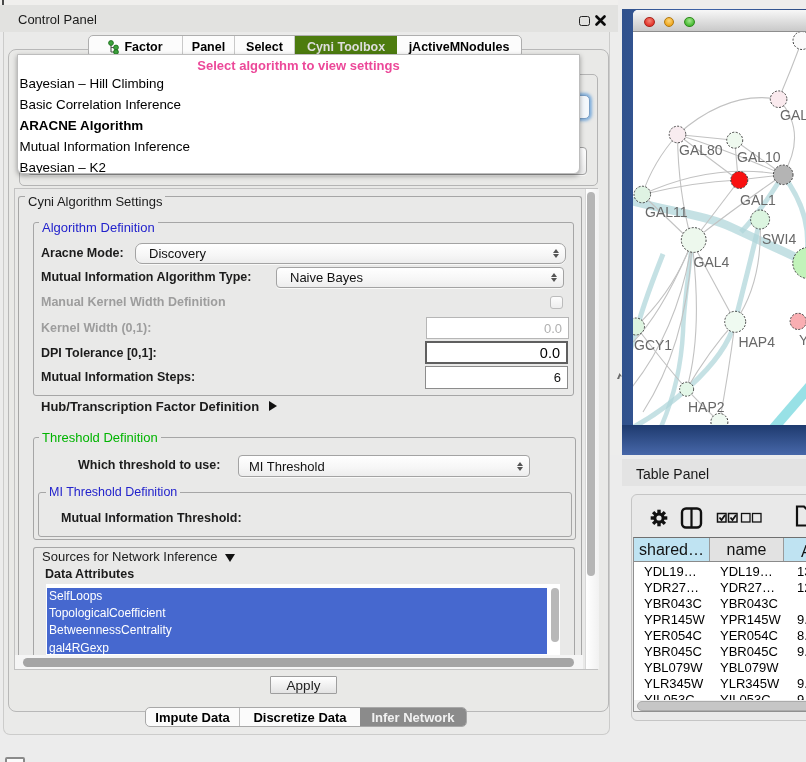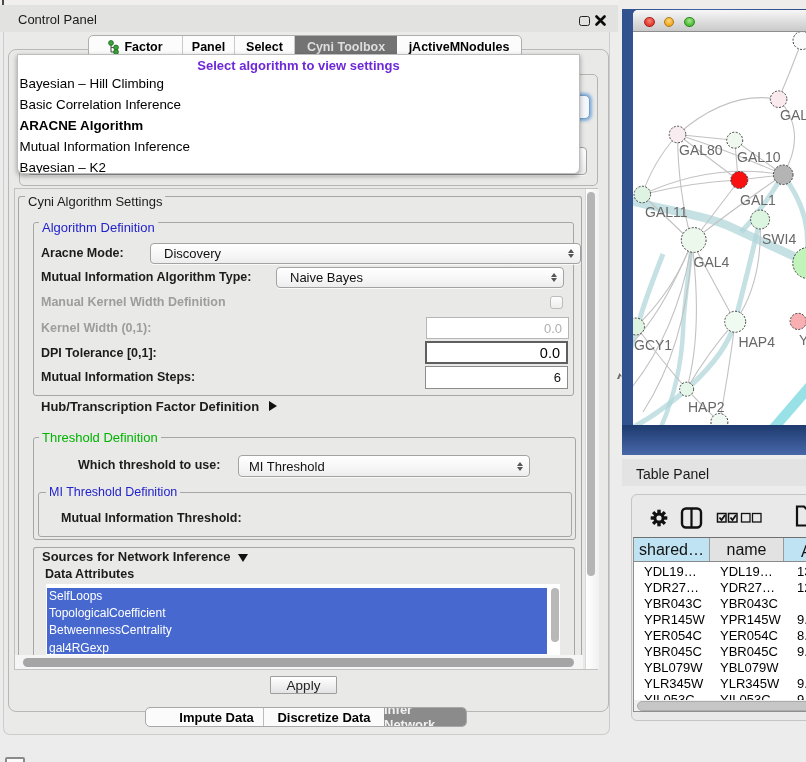--- a/index.html
+++ b/index.html
@@ -56,21 +56,21 @@
         <circle cx="8" cy="7.5" r="2.4" fill="#3da23d" stroke="#1c701c" stroke-width=".9"></circle>
         <circle cx="8" cy="12" r="2.4" fill="#3da23d" stroke="#1c701c" stroke-width=".9"></circle>
       </svg>
       <span>Factor</span>
       </div>
     <div style="width:51px;display:flex;align-items:center;justify-content:center;
          font-size:12.5px;font-weight:bold;border-right:1px solid #c9c9c9;">Panel</div>
     <div style="width:59px;display:flex;align-items:center;justify-content:center;
          font-size:12.5px;font-weight:bold;border-right:1px solid #c9c9c9;">Select</div>
     <div style="width:102px;display:flex;align-items:center;justify-content:center;
-         font-size:12.5px;font-weight:bold;background:#737373;color:#dedede;">Cyni Toolbox</div>
+         font-size:12.5px;font-weight:bold;background:#4d7c0f;color:#dedede;">Cyni Toolbox</div>
     <div style="flex:1;display:flex;align-items:center;justify-content:center;
          font-size:12.5px;font-weight:bold;">jActiveMNodules</div>
   </div>
 
   <div class="abs" style="left:19px;top:74px;width:579px;height:112px;
        border:1px solid #b4b4b4;border-radius:5px;box-sizing:border-box;"></div>
 
   <div class="abs" style="left:40px;top:95px;width:550px;height:24px;border:1px solid #7a9fc6;
        border-radius:5px;background:#f4f8fc;box-shadow:0 0 3px 2px rgba(95,156,216,.75);box-sizing:border-box;"></div>
 
@@ -79,21 +79,21 @@
   <div class="abs" style="left:14px;top:188px;width:584px;height:482px;border:1px solid #c2c2c2;
        box-sizing:border-box;background:#e9e9e8;"></div>
 
   <div class="grp" style="left:18px;top:196px;width:562px;height:470px;border-bottom:none;"></div>
   <div class="gtitle" style="left:25px;top:194px;color:#1c1c1c;">Cyni Algorithm Settings</div>
 
   <div class="grp" style="left:33px;top:222px;width:539px;height:172px;"></div>
   <div class="gtitle" style="left:39px;top:220px;color:#2222cc;">Algorithm Definition</div>
 
   <div class="lbl" style="left:41px;top:246px;">Aracne Mode:</div>
-  <div class="combo" style="left:150px;top:243px;width:429px;height:19px;">
+  <div class="combo" style="left:135px;top:243px;width:429px;height:19px;border-radius:7px;">
     <div class="ctext">Discovery</div>
     <div class="spin">
         <i class="up"></i>
         <i class="dn"></i>
       </div>
   </div>
 
   <div class="lbl" style="left:41px;top:270px;">Mutual Information Algorithm Type:</div>
   <div class="combo" style="left:276px;top:267px;width:286px;height:19px;">
     <div class="ctext">Naive Bayes</div>
@@ -133,21 +133,21 @@
         <i class="up"></i>
         <i class="dn"></i>
       </div>
   </div>
 
   <div class="grp" style="left:38px;top:492px;width:532px;height:43px;"></div>
   <div class="gtitle" style="left:46px;top:485px;color:#2222cc;font-size:12.5px;">MI Threshold Definition</div>
   <div class="lbl" style="left:61px;top:511px;">Mutual Information Threshold:</div>
 
   <div class="grp" style="left:33px;top:547px;width:540px;height:119px;border-bottom:none;"></div>
-  <div class="gtitle" style="left:39px;top:549px;color:#1c1c1c;font-weight:bold;">Sources for Network Inference
+  <div class="gtitle" style="left:39px;top:549px;color:#1c1c1c;">Sources for Network Inference
     <span style="display:inline-block;width:0;height:0;border-left:5.5px solid transparent;
     border-right:5.5px solid transparent;border-top:8px solid #111;margin-left:4px;position:relative;top:1px;"></span></div>
   <div class="lbl" style="left:45px;top:567px;">Data Attributes</div>
 
   <div class="abs" style="left:46px;top:584px;width:514px;height:73px;background:#fff;overflow:hidden;">
     <div style="position:absolute;left:1px;top:4px;width:500px;height:66px;background:#4668cf;"></div>
     <div style="position:absolute;left:3px;top:4px;color:#fff;font-size:12px;line-height:17.2px;">
       SelfLoops<br>TopologicalCoefficient<br>BetweennessCentrality<br>gal4RGexp</div>
     <div style="position:absolute;left:505px;top:4px;width:8px;height:54px;background:#b8b8b8;border-radius:4px;"></div>
   </div>
@@ -159,32 +159,32 @@
        background:linear-gradient(90deg,#ffffff,#f1f1f1);border-left:1px solid #d8d8d8;box-sizing:border-box;"></div>
   <div class="abs" style="left:586.5px;top:192px;width:8px;height:384px;background:#b5b5b5;border-radius:5px;"></div>
 
   <div class="abs" style="left:270px;top:676px;width:67px;height:18px;border:1px solid #9e9e9e;
        border-radius:1px;background:linear-gradient(#ffffff,#e3e3e3);display:flex;align-items:center;
        justify-content:center;font-size:13.5px;color:#222;box-sizing:border-box;">Apply</div>
 
   <div class="abs" style="left:145px;top:707px;width:322px;height:20px;background:#fbfbfb;
        border:1px solid #a8a8a8;border-radius:5px;box-sizing:border-box;overflow:hidden;display:flex;">
     <div style="width:93px;display:flex;align-items:center;justify-content:center;
-         font-size:13px;font-weight:bold;border-right:1px solid #bdbdbd;padding-left:24px;">Impute Data</div>
+         font-size:13px;font-weight:bold;border-right:1px solid #bdbdbd;">Impute Data</div>
     <div style="width:120px;display:flex;align-items:center;justify-content:center;
          font-size:13px;font-weight:bold;">Discretize Data</div>
     <div style="flex:1;display:flex;align-items:center;justify-content:center;
          font-size:13px;font-weight:bold;background:#8b8b8b;color:#f2f2f2;">Infer Network</div>
   </div>
 
   <div class="abs" style="left:17px;top:54px;width:563px;height:120px;background:#fff;
        border:1px solid #bdbdbd;border-radius:0 0 6px 6px;box-sizing:border-box;
        box-shadow:0 2px 5px rgba(0,0,0,.35);overflow:hidden;">
     <div style="position:absolute;left:0;top:3px;width:100%;text-align:center;
-         font-size:13px;font-weight:bold;color:#6d28d9;">Select algorithm to view settings</div>
+         font-size:13px;font-weight:bold;color:#ec4899;">Select algorithm to view settings</div>
     <div style="position:absolute;left:1.5px;top:18px;font-size:13.4px;color:#000;line-height:21px;">
       Bayesian – Hill Climbing<br>
       Basic Correlation Inference<br>
       <b>ARACNE Algorithm</b><br>
       Mutual Information Inference<br>
       Bayesian – K2<br>
       Dream8 DC_TDC Algorithm
     </div>
   </div>
 

